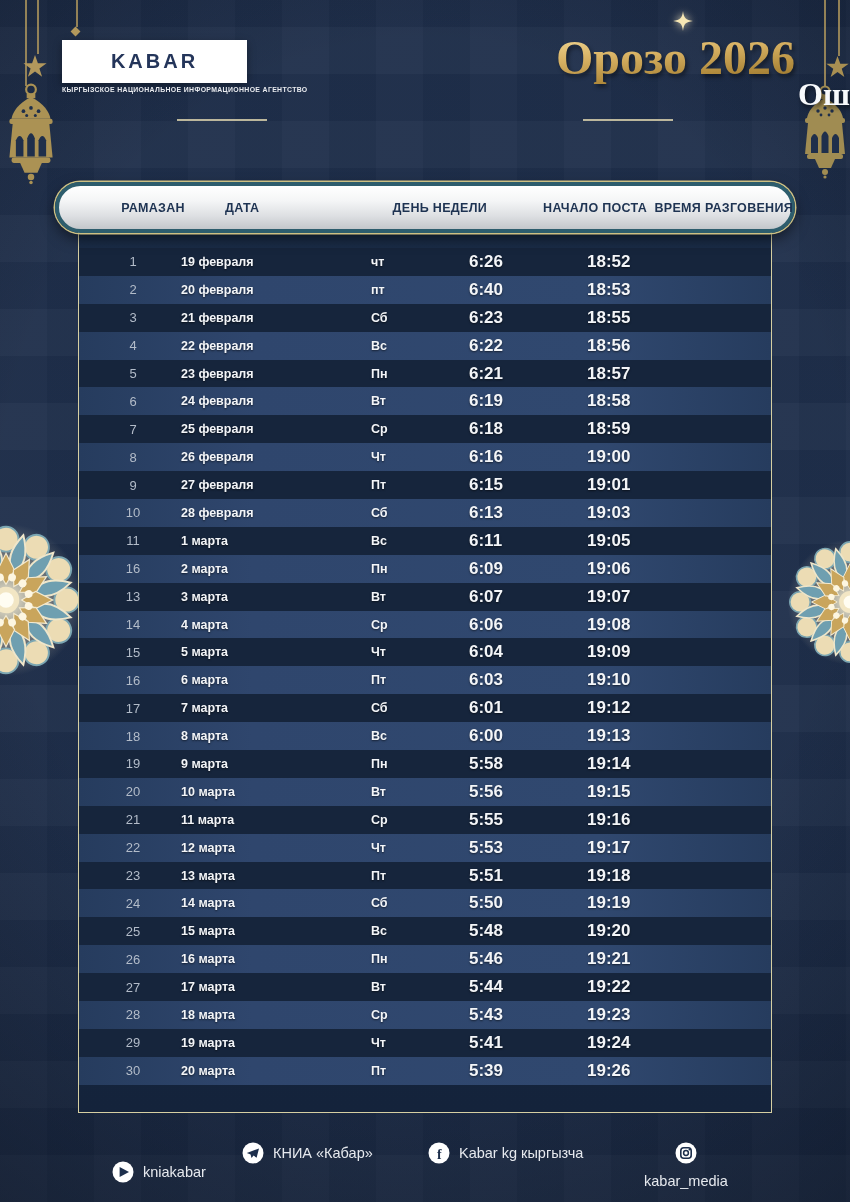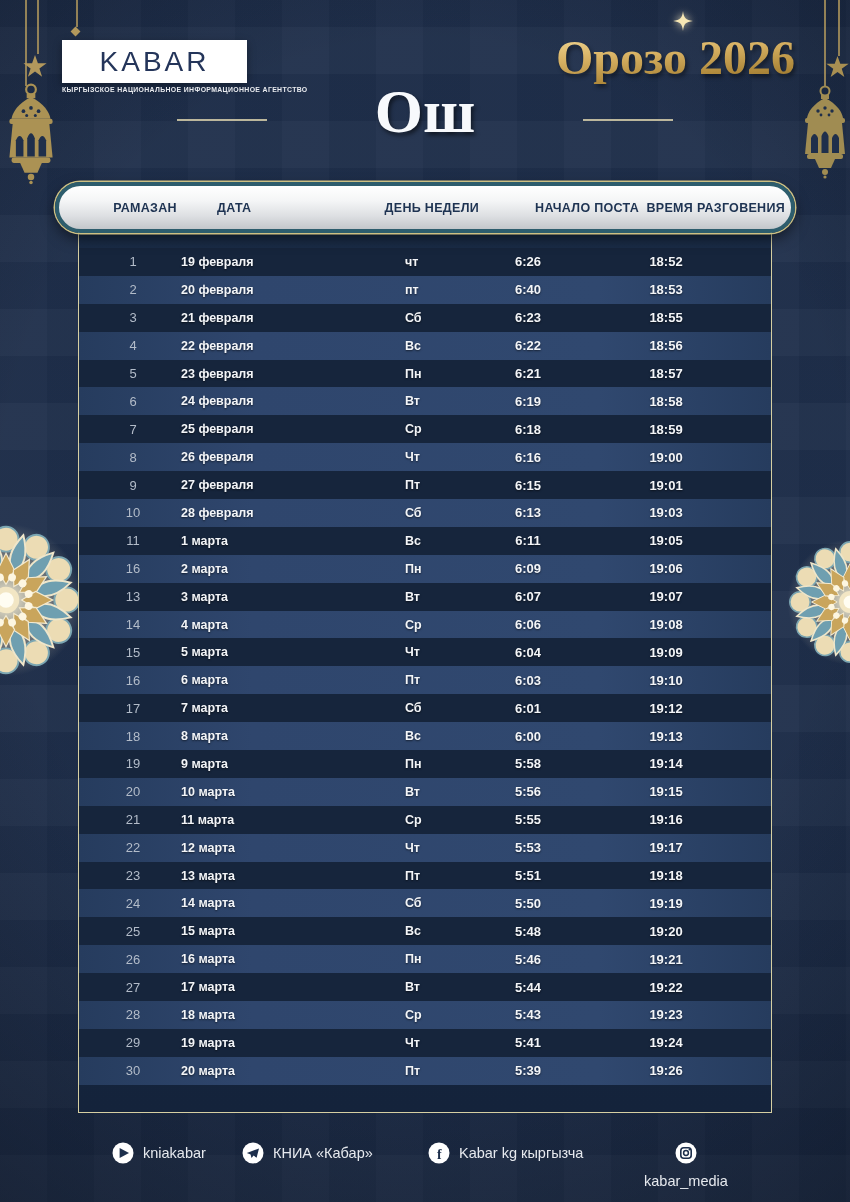--- a/index.html
+++ b/index.html
@@ -20,54 +20,54 @@
   .z-decor { position:absolute; z-index:1; }
   .z-content { position:absolute; z-index:3; }
 
   
   .logo-box {
     left:62px; top:40px; width:185px; height:43px;
     background:#ffffff; display:flex; align-items:center; justify-content:center;
     box-shadow:0 3px 8px rgba(0,0,0,0.35);
   }
   .logo-text {
-    font-weight:400; font-size:28px; letter-spacing:3px; color:#24355a;
+    font-weight:700; font-size:20px; letter-spacing:3px; color:#24355a;
   }
   .logo-tagline {
     left:62px; top:86px; width:200px;
     font-size:6.9px; letter-spacing:0.35px; color:#e9ebef; white-space:nowrap;
     font-weight:700;
   }
   .event-title {
     right:55px; top:30px;
     font-family:"Liberation Serif", serif; font-weight:700; font-size:48px;
     background:linear-gradient(175deg,#f2d997 5%,#d9b365 40%,#b08a3c 75%,#8d6c2a 100%);
     -webkit-background-clip:text; background-clip:text; color:transparent;
     text-shadow:none; filter:drop-shadow(2px 3px 2px rgba(0,0,0,0.45));
   }
   .sparkle { left:672px; top:10px; width:22px; height:22px; filter:drop-shadow(0 0 4px rgba(255,240,200,0.9)); }
   .city-title {
-    left:0; top:76px; width:100%; text-align:center;
-    font-family:"Liberation Serif", serif; font-weight:700; font-size:62px; color:#f7f9fc;
+    left:0; top:76px; width:100%; text-align:right;
+    font-family:"Liberation Serif", serif; font-weight:700; font-size:32px; color:#f7f9fc;
     text-shadow:2px 3px 4px rgba(0,0,0,0.55);
   }
   .title-line {
     top:119px; width:90px; height:1.5px; background:rgba(228,218,178,0.8);
   }
   .title-line.left { left:177px; }
   .title-line.right { left:583px; }
 
   
   .pill {
     left:55px; top:182px; width:740px; height:51px; border-radius:27px;
     background:linear-gradient(180deg,#ffffff 0%,#f4f5f6 35%,#dddfe2 70%,#c3c7cb 100%);
     border:4px solid #2d5d6d;
     box-shadow:0 0 0 1.5px #cdc083, 0 6px 14px rgba(0,0,0,0.5);
     display:grid; grid-template-columns:112px 150px 128px 160px 146px;
-    padding-left:30px; align-items:center; z-index:4;
+    padding-left:38px; align-items:center; z-index:4;
   }
   .pill .col { font-size:12.5px; font-weight:700; color:#1e3352; letter-spacing:0.3px; }
   .pill .c1 { text-align:center; }
   .pill .c2 { text-align:left; padding-left:16px; }
   .pill .c3,.pill .c4,.pill .c5 { text-align:right; }
 
   
   .table-box {
     left:78px; top:232px; width:694px; height:881px;
     border:1.5px solid #d6cfa2;
@@ -78,29 +78,29 @@
     display:grid; grid-template-columns:102px 190px 98px 118px 158px;
     height:27.9px; align-items:center;
   }
   .row:nth-child(odd) { background:#16253c; }
   .row:nth-child(even) {
     background:linear-gradient(90deg,#263c5e 0%,#2f466d 25%,#30486f 75%,#263c5e 100%);
   }
   .cell { font-size:12.5px; font-weight:700; color:#f3f5f8; text-shadow:0 1px 2px rgba(0,0,0,0.55); }
   .cell.num { font-weight:400; color:#b3bcc9; font-size:13px; text-align:center; padding-left:6px; text-shadow:none; }
   .cell.date { text-align:left; }
-  .cell.day { text-align:left;margin-left:34px; }
-  .cell.start,.cell.iftar { text-align:center; font-size:13px; }
+  .cell.day { text-align:left; }
+  .cell.start,.cell.iftar { text-align:left; font-size:17px; }
 
   
   .footer { left:0; top:1142px; width:100%; height:30px; }
   .social { position:absolute; display:flex; align-items:center; gap:9px; top:0; }
   .social .ic { width:22px; height:22px; flex:0 0 auto; }
   .social .lbl { font-size:14.5px; color:#e6e9ee; }
-  .s1 { left:112px; } .s2 { left:242px; } .s3 { left:428px; } .s4 { left:644px;flex-direction:column; }
+  .s1 { left:112px;margin-top:19px; } .s2 { left:242px; } .s3 { left:428px; } .s4 { left:644px;flex-direction:column; }
 
   
   .chain { position:absolute; width:1.5px; background:rgba(178,152,92,0.8); z-index:1; }
   .diamond {
     position:absolute; width:7px; height:7px; background:#b2985c; transform:rotate(45deg); z-index:1;
   }
   .mandala { position:absolute; z-index:1; }
 </style>
 </head>
 <body>

